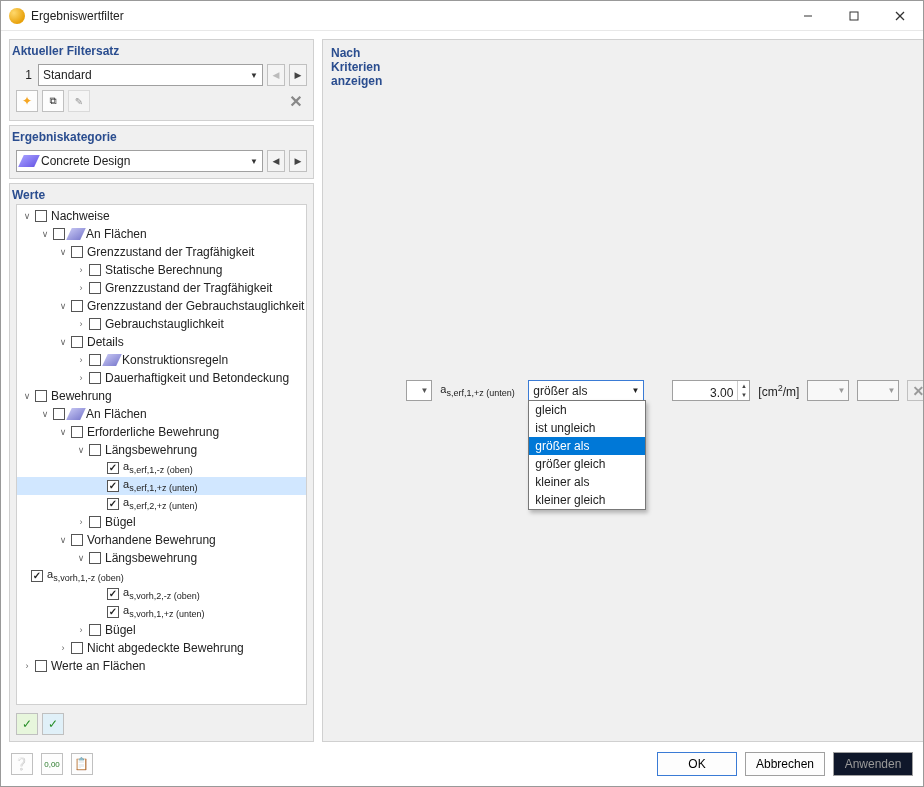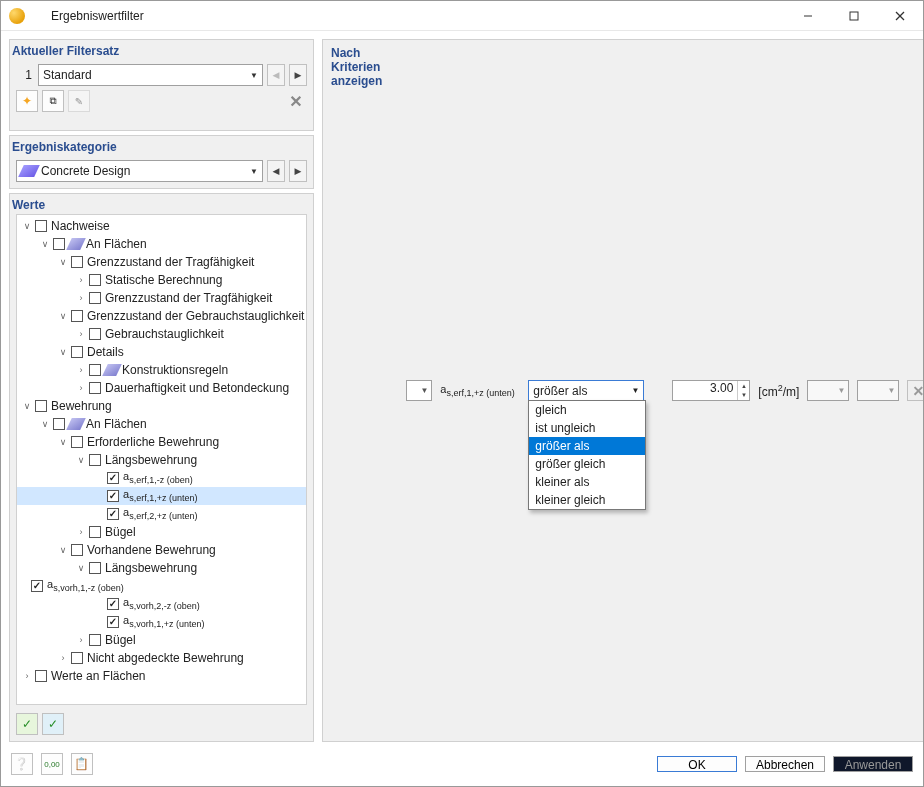--- a/index.html
+++ b/index.html
@@ -37,21 +37,21 @@
     padding-left: 8px;
     background: #fff;
     border-bottom: 1px solid #e8e8e8;
   }
   .titlebar .app-icon {
     width: 16px; height: 16px;
     margin-right: 6px;
     background: radial-gradient(circle at 30% 30%, #ffd86b, #e8a20c 70%);
     border-radius: 50%;
   }
-  .titlebar .title { flex: 1; font-size: 12px; margin-left: 20px; }
+  .titlebar .title { flex: 1; font-size: 12px; }
   .titlebar .winbtn {
     width: 46px; height: 30px;
     display: flex; align-items: center; justify-content: center;
     color: #333;
   }
 
   
   .content {
     flex: 1;
     display: flex;
@@ -74,21 +74,21 @@
   }
 
   .heading {
     color: var(--blue-heading);
     font-weight: bold;
     font-size: 12px;
     padding: 4px 2px 2px 2px;
   }
 
   
-  .filterset { background: var(--panel-bg); border: 1px solid var(--border-light); padding-bottom: 18px; }
+  .filterset { background: var(--panel-bg); border: 1px solid var(--border-light); padding-bottom: 8px; }
   .filterset .row1 { display:flex; align-items:center; gap:4px; padding: 4px 6px; }
   .idx-box { width: 18px; text-align: right; padding-right: 2px; }
   .combo {
     flex:1;
     height: 22px;
     background: #fff;
     border: 1px solid #a0a0a0;
     display: flex;
     align-items: center;
     padding: 0 4px;
@@ -244,21 +244,21 @@
     align-items:center;
     padding: 0 6px;
     font-size: 12px;
   }
   .dropdown-list .opt.sel { background: var(--selection-blue); color:#fff; }
   .num-input {
     width: 78px; height: 21px;
     border: 1px solid #a0a0a0;
     background:#fff;
     display:flex;
-    align-items:flex-start;
+    align-items:flex-end;
   }
   .num-input .val { flex:1; text-align:right; padding-right:4px; font-size: 12px; }
   .num-input .spinners { display:flex; flex-direction:column; height:19px;}
   .num-input .spin { width:12px; height:9.5px; display:flex; align-items:center; justify-content:center; font-size:6px; color:#444; border-left:1px solid #ccc; }
   .unit { font-size: 12px; }
   .sup { font-size:9px; vertical-align:super; }
   .mini-combo2 {
     width: 42px; height: 21px;
     border: 1px solid #a0a0a0;
     background:#f8f8f8;
@@ -278,21 +278,21 @@
     height: 44px;
     display:flex;
     align-items:center;
     padding: 0 10px;
     gap: 8px;
   }
   .footer .left-tools { display:flex; gap:8px; }
   .ftool { width:22px; height:22px; border:1px solid #c0c0c0; background:#fdfdfd; display:flex; align-items:center; justify-content:center; font-size:12px;}
   .footer .spacer { flex:1; }
   .dlg-btn {
-    width: 80px; height: 16px;
+    width: 80px; height: 24px;
     border: 1px solid #a0a0a0;
     background: #fdfdfd;
     font-size: 12px;
   }
   .dlg-btn.primary { border:1px solid var(--btn-blue-border); }
   .dlg-btn.disabled { color: #999; background:#0f172a;}
 
   sub { font-size: 9px; }
 </style>
 </head>

